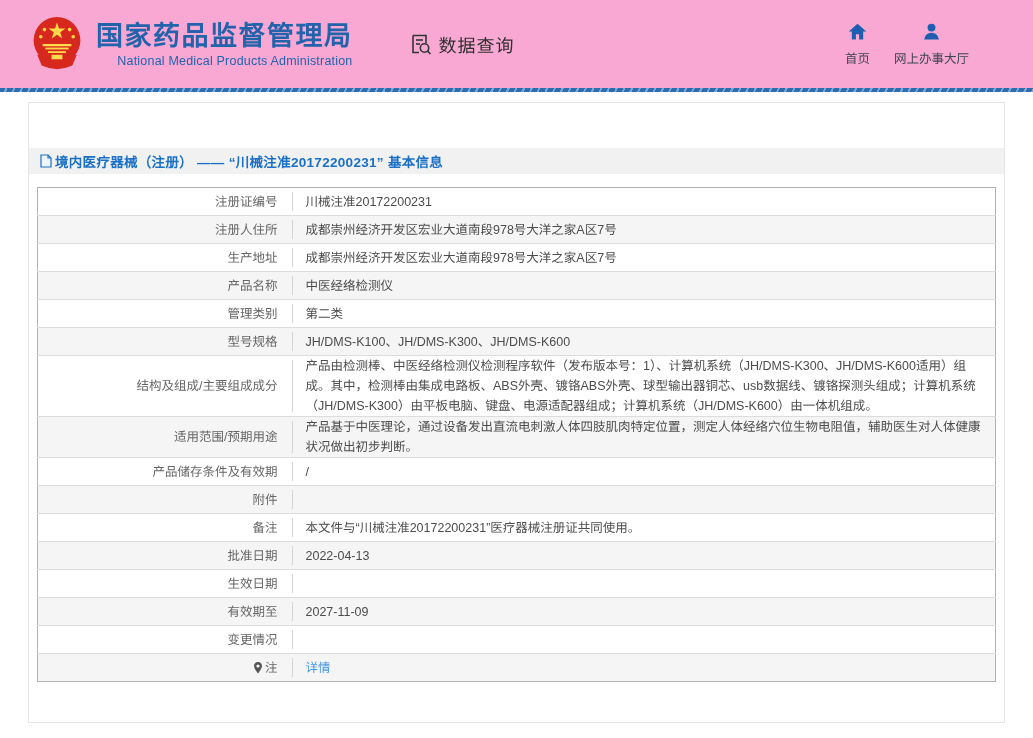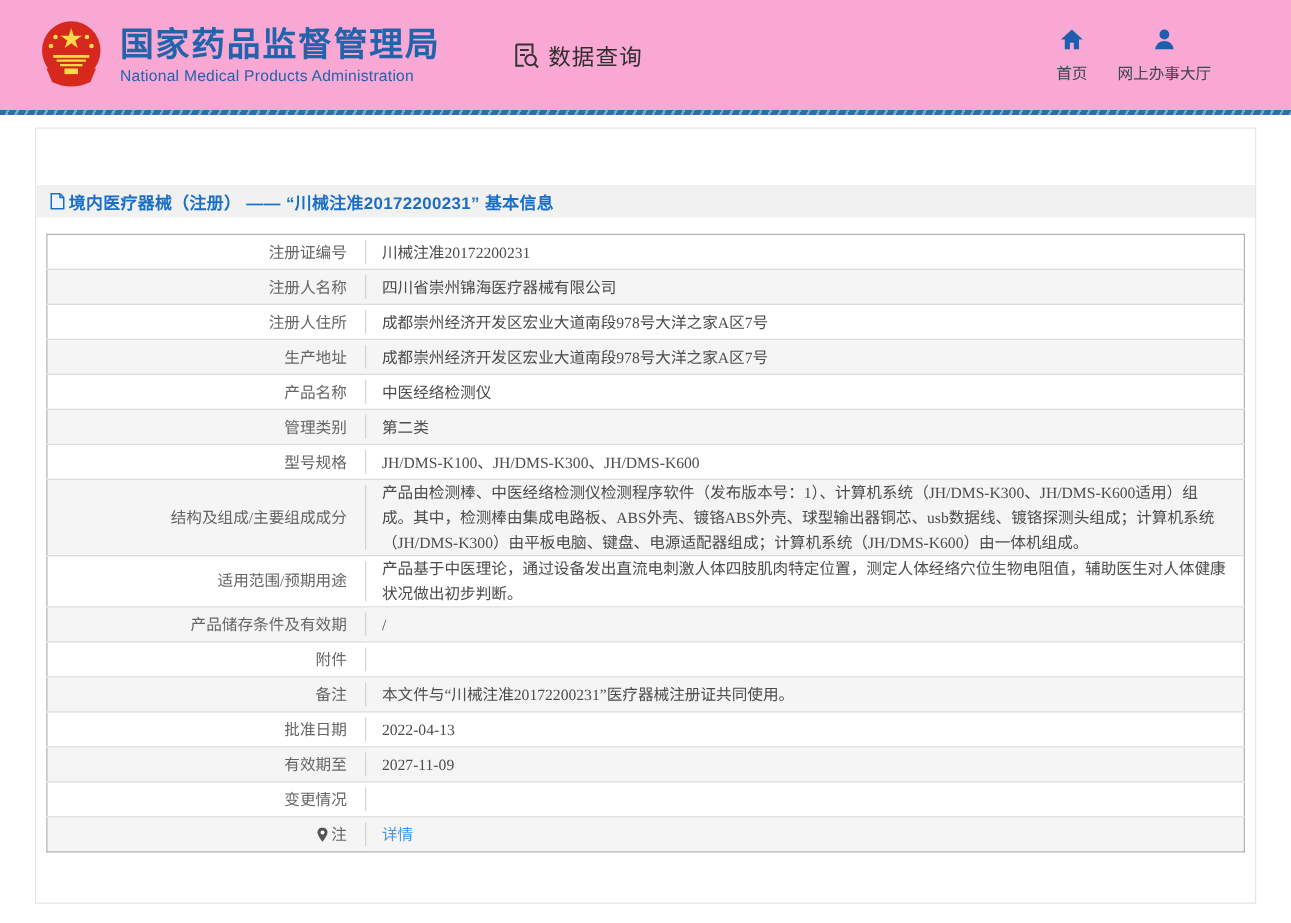--- a/index.html
+++ b/index.html
@@ -31,20 +31,21 @@
     font-size: 27px;
     font-weight: bold;
     letter-spacing: 1.5px;
     line-height: 30px;
   }
   .logo-subtitle {
     color: #2263ab;
     font-size: 12.5px;
     margin-top: 3px;
     letter-spacing: 0.2px;
+    text-align: right;
   }
   .section-tab {
     display: flex;
     align-items: center;
     margin-left: 56px;
     cursor: pointer;
   }
   .section-tab svg { width: 24px; height: 24px; }
   .section-label {
     font-size: 18px;
@@ -111,21 +112,20 @@
     table-layout: fixed;
   }
   table.info tr { border-bottom: 1px solid #dcdcdc; }
   table.info tr:last-child { border-bottom: none; }
   table.info tr:nth-child(even) { background: #f5f5f6; }
   td {
     height: 28px;
     padding: 0 14px;
     line-height: 20px;
     vertical-align: middle;
-    font-family: Liberation Serif, serif;
   }
   td.lc {
     width: 254px;
     text-align: right;
     color: #666666;
   }
   td.vc {
     color: #4c4c4c;
     position: relative;
   }
@@ -214,24 +214,20 @@
   </div>
 
   <div class="table-wrap">
     <table class="info">
       <tbody>
         <tr>
           <td class="lc">注册证编号</td>
           <td class="vc">川械注准20172200231</td>
         </tr>
         <tr>
-          <td class="lc">注册人名称</td>
-          <td class="vc">四川省崇州锦海医疗器械有限公司</td>
-        </tr>
-        <tr>
           <td class="lc">注册人住所</td>
           <td class="vc">成都崇州经济开发区宏业大道南段978号大洋之家A区7号</td>
         </tr>
         <tr>
           <td class="lc">生产地址</td>
           <td class="vc">成都崇州经济开发区宏业大道南段978号大洋之家A区7号</td>
         </tr>
         <tr>
           <td class="lc">产品名称</td>
           <td class="vc">中医经络检测仪</td>
@@ -260,20 +256,24 @@
           <td class="lc">附件</td>
           <td class="vc"></td>
         </tr>
         <tr>
           <td class="lc">备注</td>
           <td class="vc">本文件与“川械注准20172200231”医疗器械注册证共同使用。</td>
         </tr>
         <tr>
           <td class="lc">批准日期</td>
           <td class="vc">2022-04-13</td>
+        </tr>
+        <tr>
+          <td class="lc">生效日期</td>
+          <td class="vc"></td>
         </tr>
         <tr>
           <td class="lc">有效期至</td>
           <td class="vc">2027-11-09</td>
         </tr>
         <tr>
           <td class="lc">变更情况</td>
           <td class="vc"></td>
         </tr>
         <tr>

